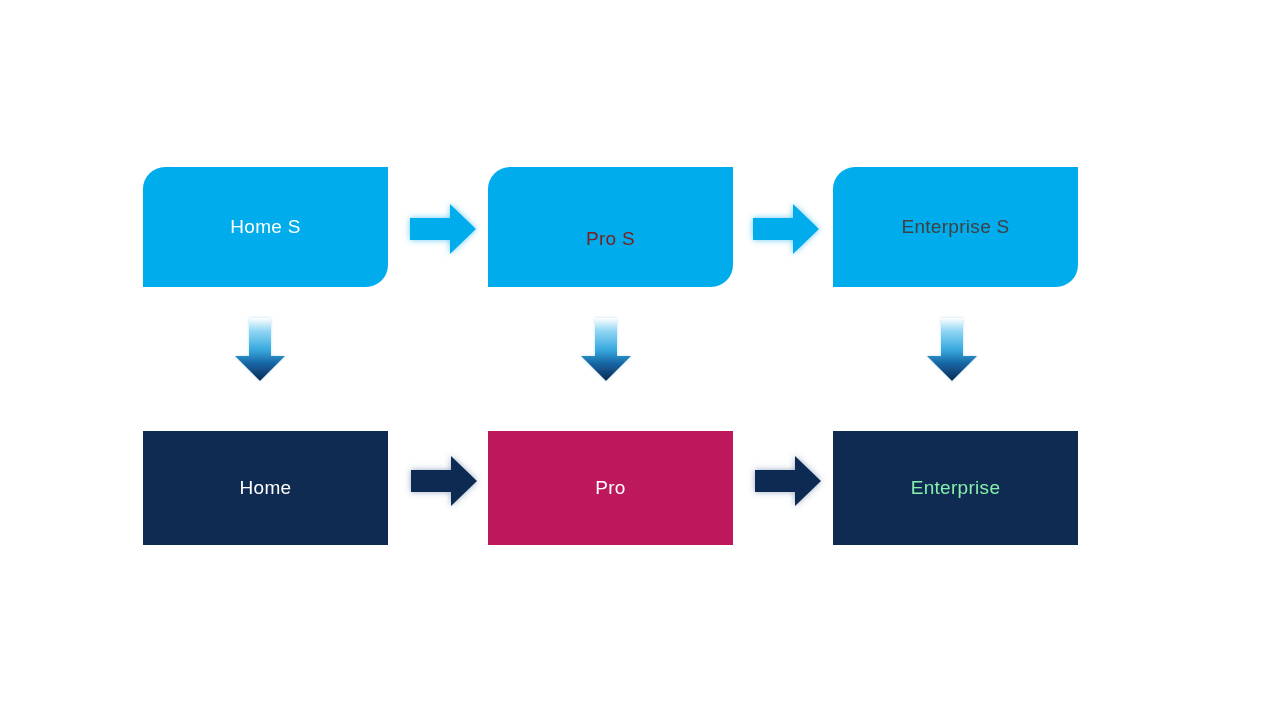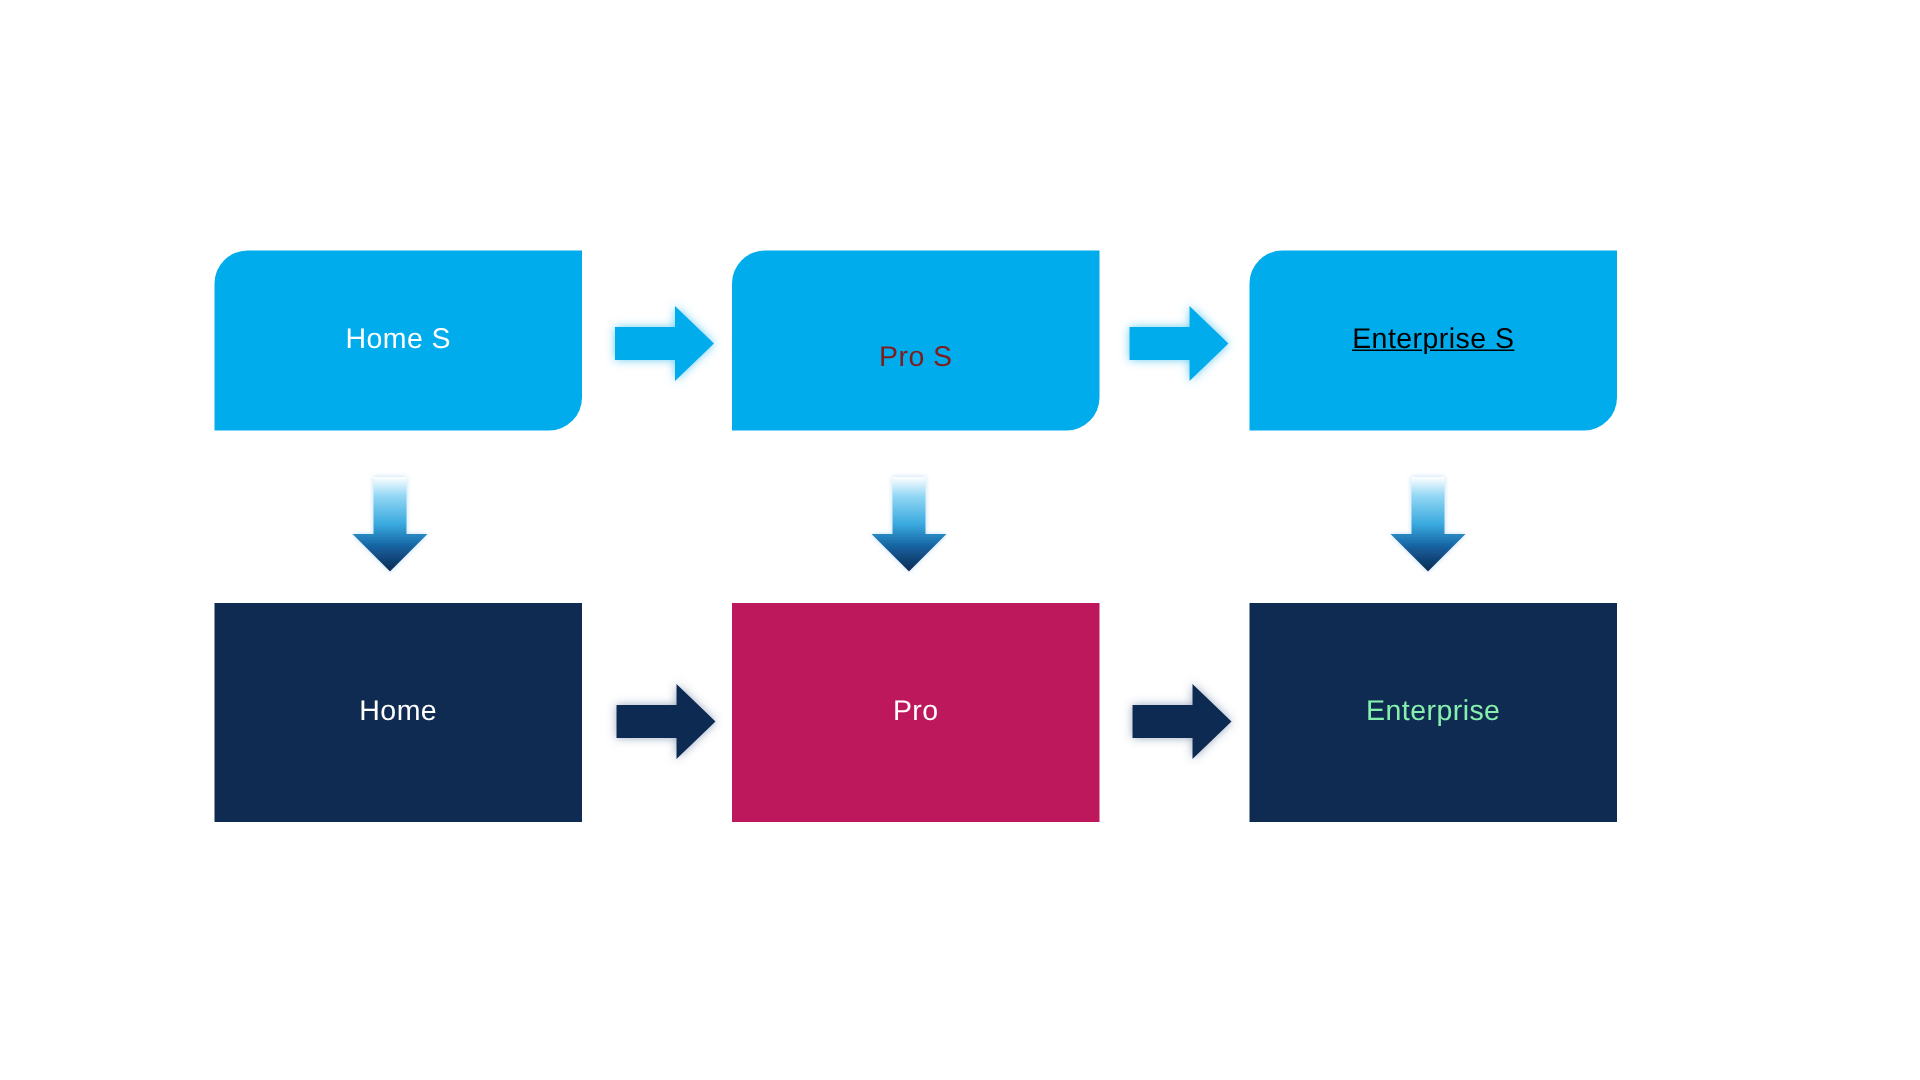--- a/index.html
+++ b/index.html
@@ -18,21 +18,21 @@
     display: flex;
     align-items: center;
     justify-content: center;
   }
   .box .label {
     font-size: 19px;
     letter-spacing: 0.3px;
     white-space: nowrap;
   }
   .row-top    { top: 167px; height: 120px; border-radius: 22px 0 22px 0; justify-content: center; }
-  .row-bottom { top: 402px; height: 146px; border-radius: 0; }
+  .row-bottom { top: 431px; height: 114px; border-radius: 0; }
   .col1 { left: 143px; }
   .col2 { left: 488px; }
   .col3 { left: 833px; }
   svg.arrow { position: absolute; overflow: visible; display: block; }
   .ra-top-1 { left: 409px; top: 203px; }
   .ra-top-2 { left: 752px; top: 203px; }
   .ra-bot-1 { left: 410px; top: 455px; }
   .ra-bot-2 { left: 754px; top: 455px; }
   .da-1 { left: 234px; top: 318px; }
   .da-2 { left: 580px; top: 318px; }
@@ -64,21 +64,21 @@
     </defs>
   </svg>
 
   <div class="box row-top col1" style="background-color: rgb(0, 172, 236);">
     <span class="label" style="color: rgb(255, 255, 255);">Home S</span>
   </div>
   <div class="box row-top col2" style="background-color: rgb(0, 172, 236);">
     <span class="label" style="color: #7f1d1d; margin-top: 24px;">Pro S</span>
   </div>
   <div class="box row-top col3" style="background-color: rgb(0, 172, 236);">
-    <span class="label" style="color: #000000; text-decoration: underline;">Enterprise S</span>
+    <span class="label" style="color: #404040;">Enterprise S</span>
   </div>
 
   <svg class="arrow ra-top-1" width="68" height="52" viewBox="0 0 68 52">
     <path d="M1,15 H41 V1 L67,26 L41,51 V37 H1 Z" filter="url(#glow-light)" fill="#00ACEC"></path>
   </svg>
   <svg class="arrow ra-top-2" width="68" height="52" viewBox="0 0 68 52">
     <path d="M1,15 H41 V1 L67,26 L41,51 V37 H1 Z" filter="url(#glow-light)" fill="#00ACEC"></path>
   </svg>
 
   <svg class="arrow da-1" width="52" height="64" viewBox="0 0 52 64">

